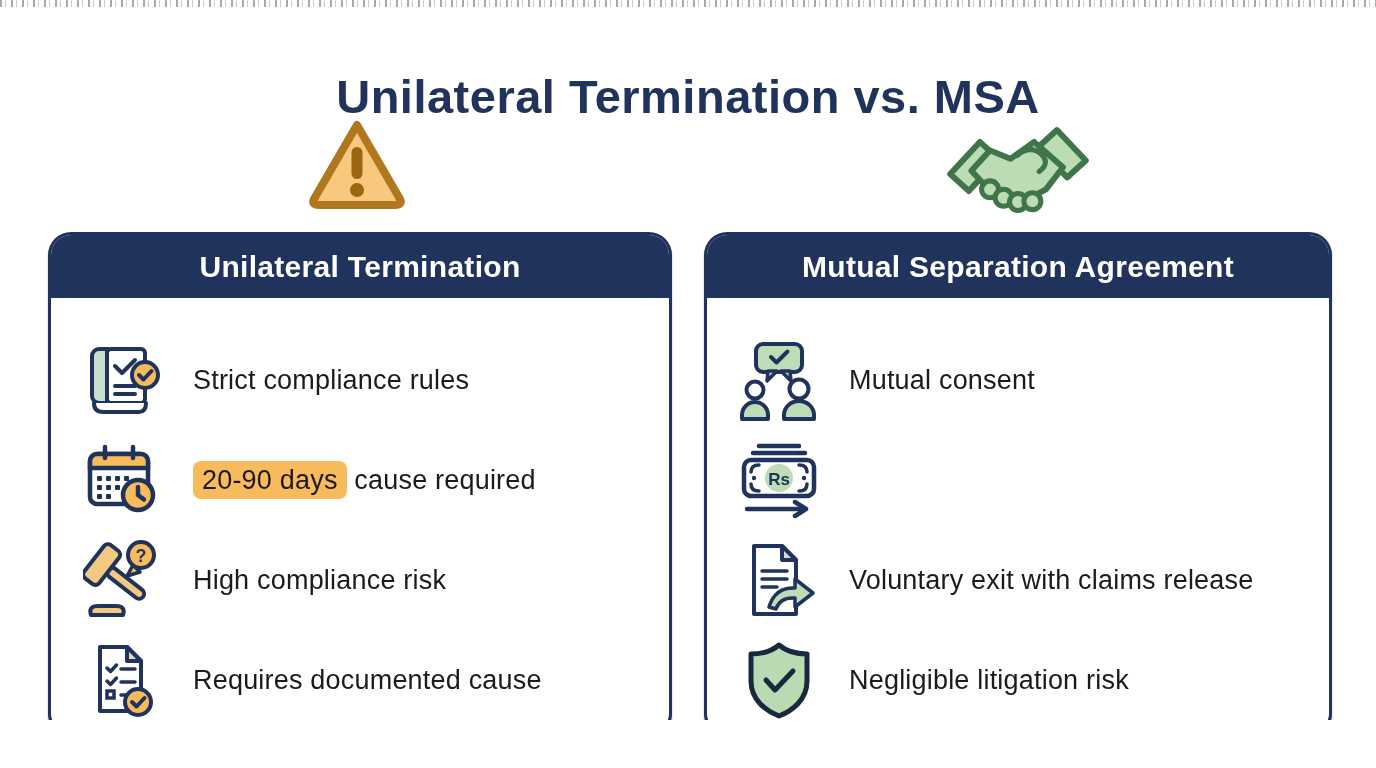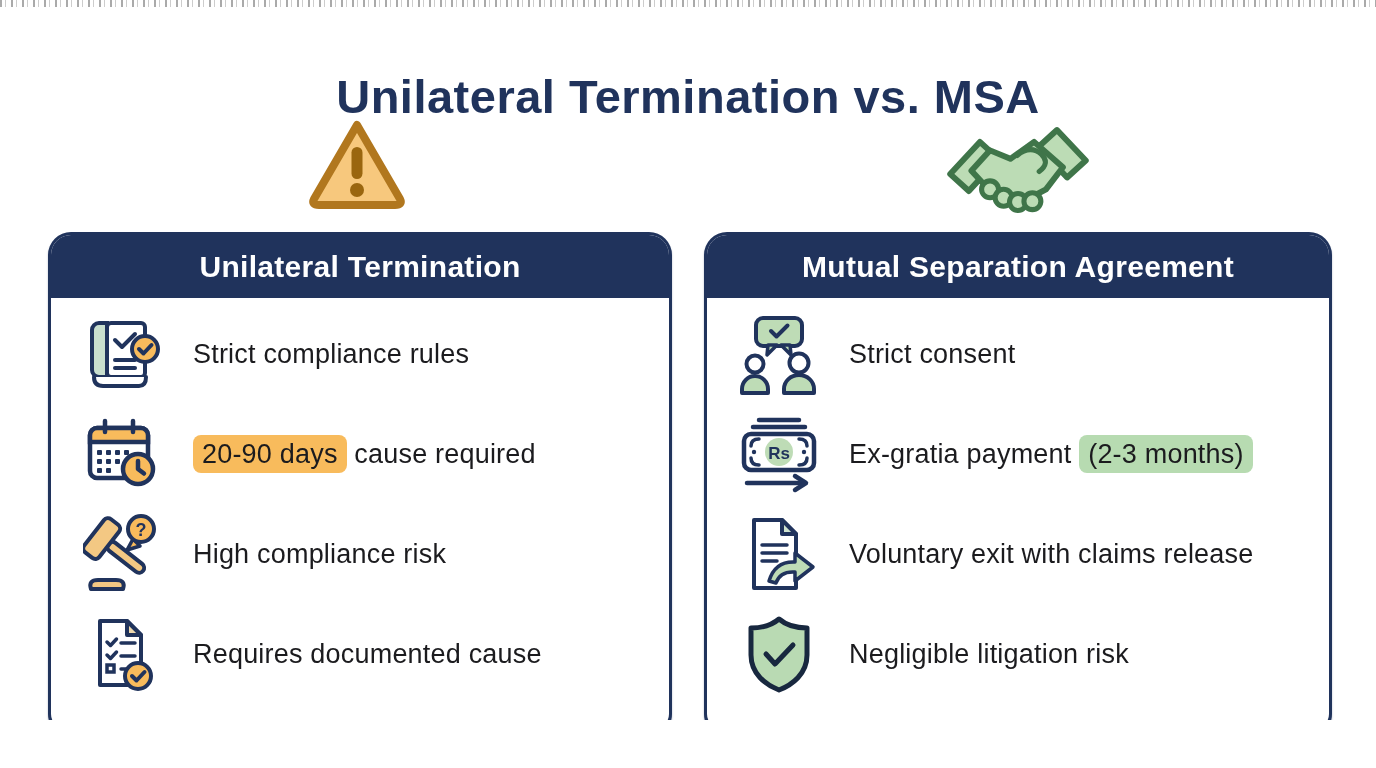--- a/index.html
+++ b/index.html
@@ -19,21 +19,21 @@
   .hero-handshake{left:946px;top:120px;width:144px;height:98px;}
   .hero-icon svg{width:100%;height:100%;display:block;}
 
   .card{position:absolute;top:232px;height:505px;background:#fff;box-sizing:border-box;
         border:3px solid var(--navy,#1e3158);border-bottom-width:6px;border-radius:23px;
         overflow:hidden;box-shadow:0 2px 2px rgba(30,49,88,.35);}
   .card-left{left:48px;width:624px;}
   .card-right{left:704px;width:628px;}
   .card-header{background:var(--navy,#20345f);color:#ffffff;height:63px;line-height:63px;
                text-align:center;font-size:30px;font-weight:700;letter-spacing:.3px;}
-  .card-body{padding-top:6px;}
+  .card-body{padding-top:32px;}
 
   .row{display:flex;align-items:center;height:100px;padding-left:32px;gap:30px;}
   .row-icon{width:80px;height:82px;flex:none;display:flex;align-items:flex-start;justify-content:center;}
   .row-icon svg{width:80px;height:82px;display:block;}
   .row-text{font-size:27px;color:#1b1b1e;letter-spacing:.2px;white-space:nowrap;}
   .hl{padding:4px 9px;border-radius:8px;}
   .hl-orange{background:var(--orange,#f8bb5c);}
   .hl-green{background:var(--green,#b7dbb1);}
 </style>
 </head>
@@ -157,41 +157,40 @@
               <rect x="17" y="5" width="46" height="28" rx="7" fill="#bedcb6" stroke="#20335c" stroke-width="4"></rect>
 <path d="M29 32 l-1 10 l10 -10 Z" fill="#bedcb6" stroke="#20335c" stroke-width="3.5" stroke-linejoin="round"></path>
 <path d="M51 32 l1 10 l-10 -10 Z" fill="#bedcb6" stroke="#20335c" stroke-width="3.5" stroke-linejoin="round"></path>
 <path d="M32 18 l5.5 5.5 l11 -11" fill="none" stroke="#20335c" stroke-width="4" stroke-linecap="round" stroke-linejoin="round"></path>
 <circle cx="16" cy="51" r="8.5" fill="#fff" stroke="#20335c" stroke-width="4"></circle>
 <path d="M3 80 v-4 a13 13 0 0 1 26 0 v4 Z" fill="#bedcb6" stroke="#20335c" stroke-width="4" stroke-linejoin="round"></path>
 <circle cx="60" cy="50" r="9.5" fill="#fff" stroke="#20335c" stroke-width="4"></circle>
 <path d="M45 80 v-4 a15 14 0 0 1 30 0 v4 Z" fill="#bedcb6" stroke="#20335c" stroke-width="4" stroke-linejoin="round"></path>
             </svg>
           </span>
-          <span class="row-text"><span>Strict consent</span></span>
+          <span class="row-text"><span>Mutual consent</span></span>
         </div>
         <div class="row">
           <span class="row-icon">
             <svg viewBox="0 0 80 82">
               <line x1="20" y1="7" x2="60" y2="7" stroke="#20335c" stroke-width="4.5" stroke-linecap="round"></line>
 <line x1="14" y1="14" x2="66" y2="14" stroke="#20335c" stroke-width="4.5" stroke-linecap="round"></line>
 <rect x="5" y="21" width="70" height="36" rx="7" fill="#fff" stroke="#20335c" stroke-width="4.5"></rect>
 <path d="M12 33 q0 -7 8 -7" fill="none" stroke="#20335c" stroke-width="3.5" stroke-linecap="round"></path>
 <path d="M68 33 q0 -7 -8 -7" fill="none" stroke="#20335c" stroke-width="3.5" stroke-linecap="round"></path>
 <path d="M12 45 q0 7 8 7" fill="none" stroke="#20335c" stroke-width="3.5" stroke-linecap="round"></path>
 <path d="M68 45 q0 7 -8 7" fill="none" stroke="#20335c" stroke-width="3.5" stroke-linecap="round"></path>
 <circle cx="40" cy="39" r="14" fill="#bedcb6"></circle>
 <circle cx="15" cy="39" r="2.2" fill="#20335c"></circle>
               <circle cx="65" cy="39" r="2.2" fill="#20335c"></circle>
 <text x="40" y="46" text-anchor="middle" font-size="17" font-weight="bold" fill="#20335c" font-family="Liberation Sans, sans-serif">Rs</text>
 <line x1="8" y1="70" x2="62" y2="70" stroke="#20335c" stroke-width="4.5" stroke-linecap="round"></line>
 <path d="M56 63 l11 7 l-11 7" fill="none" stroke="#20335c" stroke-width="4.5" stroke-linecap="round" stroke-linejoin="round"></path>
             </svg>
           </span>
-          <span class="row-text"><span>Ex-gratia payment </span><span class="hl hl-green">(2-3 months)</span></span>
         </div>
         <div class="row">
           <span class="row-icon">
             <svg viewBox="0 0 80 82">
               <path d="M15 7 h28 l14 14 v54 h-42 Z" fill="#fff" stroke="#20335c" stroke-width="4" stroke-linejoin="round"></path>
 <path d="M43 7 v14 h14 Z" fill="#cfe3cf" stroke="#20335c" stroke-width="4" stroke-linejoin="round"></path>
 <line x1="23" y1="32" x2="48" y2="32" stroke="#20335c" stroke-width="3.5" stroke-linecap="round"></line>
 <line x1="23" y1="40" x2="48" y2="40" stroke="#20335c" stroke-width="3.5" stroke-linecap="round"></line>
 <line x1="23" y1="48" x2="38" y2="48" stroke="#20335c" stroke-width="3.5" stroke-linecap="round"></line>
 <path d="M30 68 q6 -20 26 -19 l0 -9 l18 14 l-18 14 l0 -9 q-15 -1 -19 11 Z" fill="#bedcb6" stroke="#20335c" stroke-width="3.5" stroke-linejoin="round"></path>

